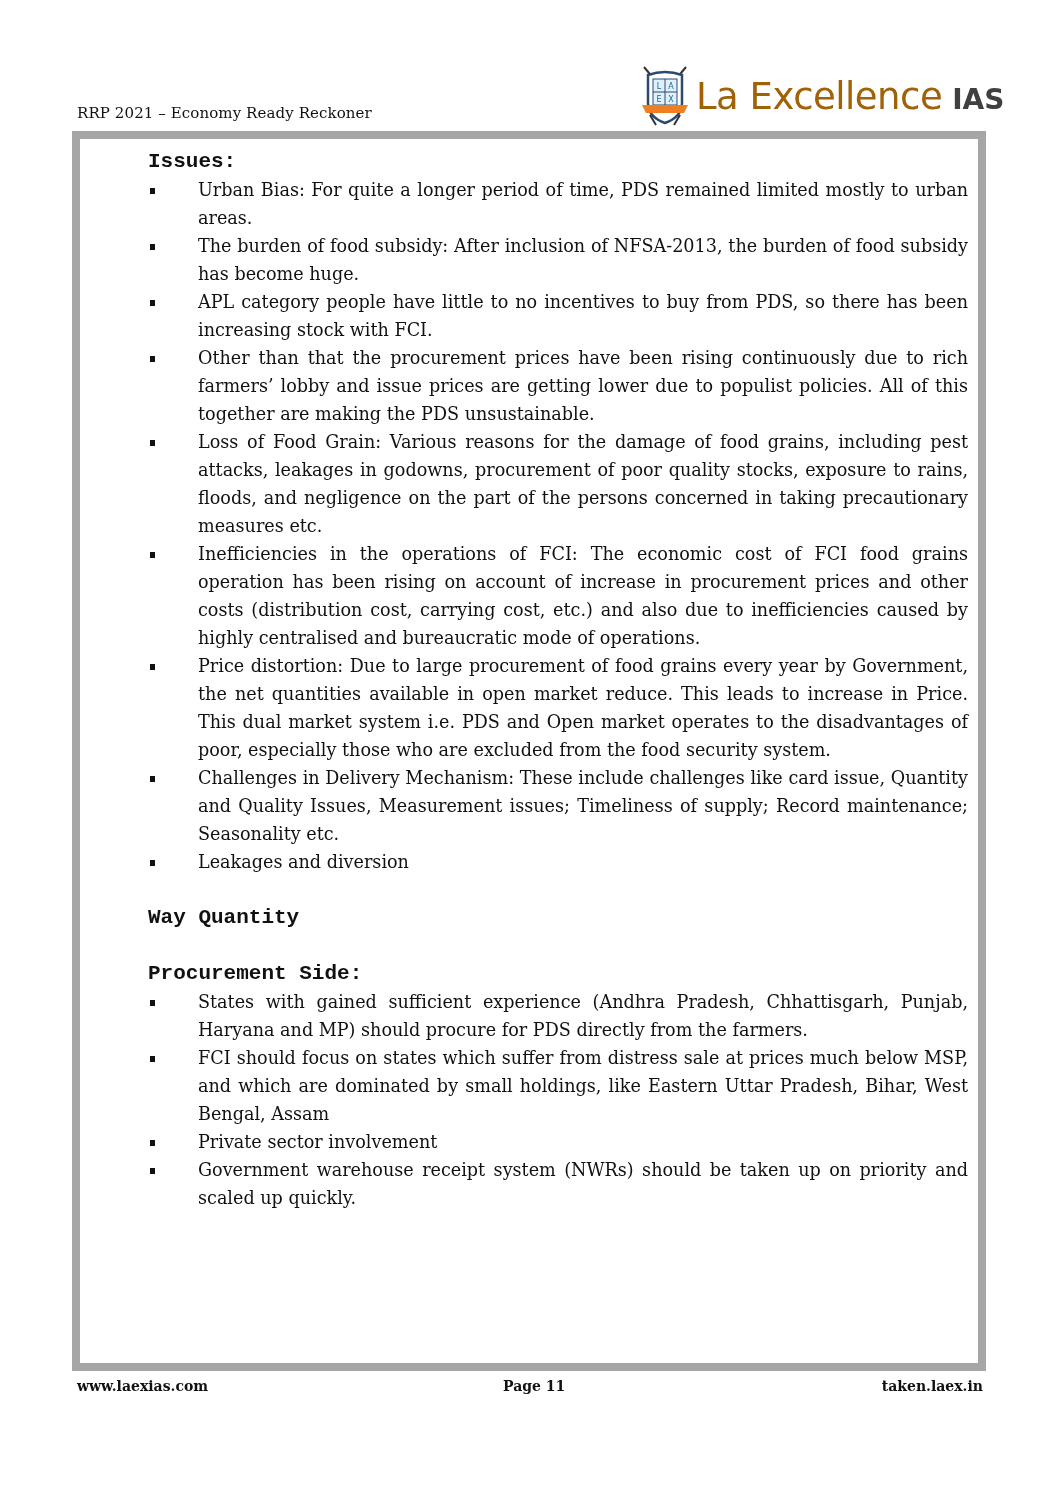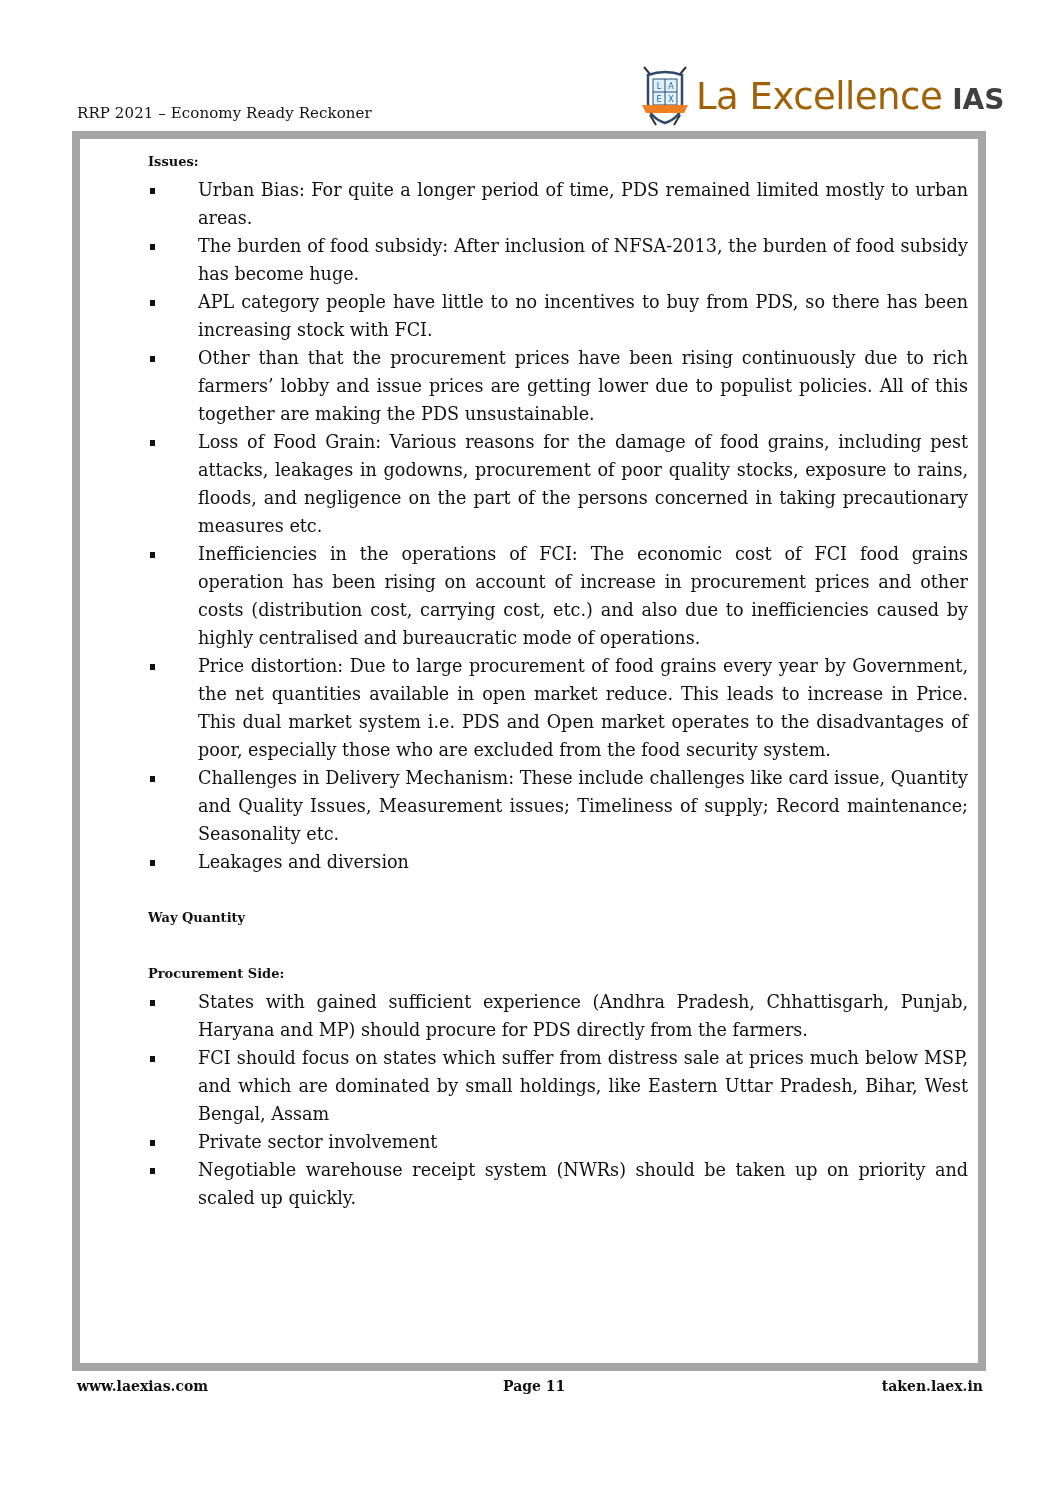--- a/index.html
+++ b/index.html
@@ -9,21 +9,21 @@
          font-size: 15px; letter-spacing: 0.1px; }
   .logo { position: absolute; left: 640px; top: 66px; height: 60px; display: flex; align-items: center; }
   .logo svg { width: 50px; height: 62px; }
   .logo-text { font-family: "DejaVu Sans", "Liberation Sans", sans-serif; font-size: 37px;
          color: #a16207; margin-left: 6px; letter-spacing: -0.5px; }
   .logo-ias { font-family: "DejaVu Sans", "Liberation Sans", sans-serif; font-size: 28px;
          color: #404040; font-weight: bold; margin-left: 10px; margin-top: 6px; }
   .frame { position: absolute; left: 72px; top: 131px; width: 898px; height: 1224px;
          border: 8px solid #a6a6a6; background: #fff; }
   .content { position: absolute; left: 148px; top: 148px; width: 820px; }
-  .heading { font-weight: bold; font-size: 13px; line-height: 28px; margin: 0; }
+  .heading { font-weight: bold; font-size: 21px; line-height: 28px; margin: 0; font-family: Liberation Mono, monospace; }
   ul { list-style: none; margin: 0; padding: 0; }
   li { position: relative; padding-left: 50px; font-size: 17.6px; line-height: 28px;
        text-align: justify; }
   li .bullet { position: absolute; left: 2px; top: 12px; width: 5px; height: 6px; background: #111; }
   .gap { height: 28px; }
   .footer { position: absolute; top: 1378px; font-weight: bold; font-size: 14px; }
   .footer-left { left: 77px; }
   .footer-center { left: 503px; }
   .footer-right { right: 75px; }
 </style>
@@ -68,19 +68,19 @@
     <li><span class="bullet"></span><span>Leakages and diversion</span></li>
   </ul>
   <div class="gap"></div>
   <p class="heading">Way Quantity</p>
   <div class="gap"></div>
   <p class="heading">Procurement Side:</p>
   <ul>
     <li><span class="bullet"></span><span>States with gained sufficient experience (Andhra Pradesh, Chhattisgarh, Punjab, Haryana and MP) should procure for PDS directly from the farmers.</span></li>
     <li><span class="bullet"></span><span>FCI should focus on states which suffer from distress sale at prices much below MSP, and which are dominated by small holdings, like Eastern Uttar Pradesh, Bihar, West Bengal, Assam</span></li>
     <li><span class="bullet"></span><span>Private sector involvement</span></li>
-    <li><span class="bullet"></span><span>Negotiable warehouse receipt system (NWRs) should be taken up on priority and scaled up quickly.</span></li>
+    <li><span class="bullet"></span><span>Government warehouse receipt system (NWRs) should be taken up on priority and scaled up quickly.</span></li>
   </ul>
 </div>
 
 <div class="footer footer-left">www.laexias.com</div>
 <div class="footer footer-center">Page 11</div>
 <div class="footer footer-right">taken.laex.in</div>
 
 </body></html>

